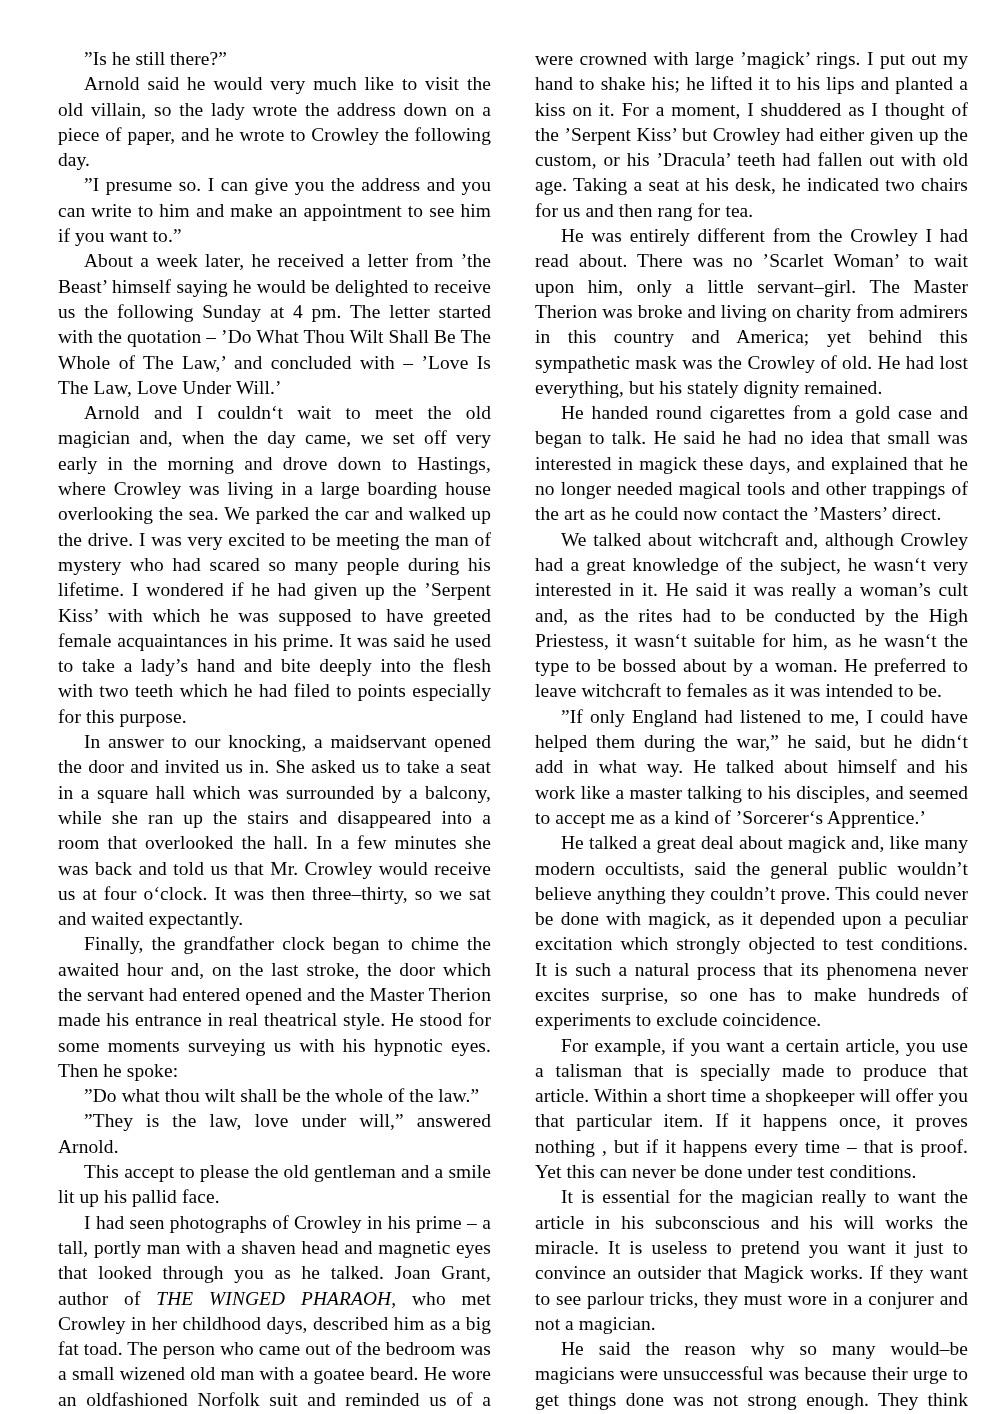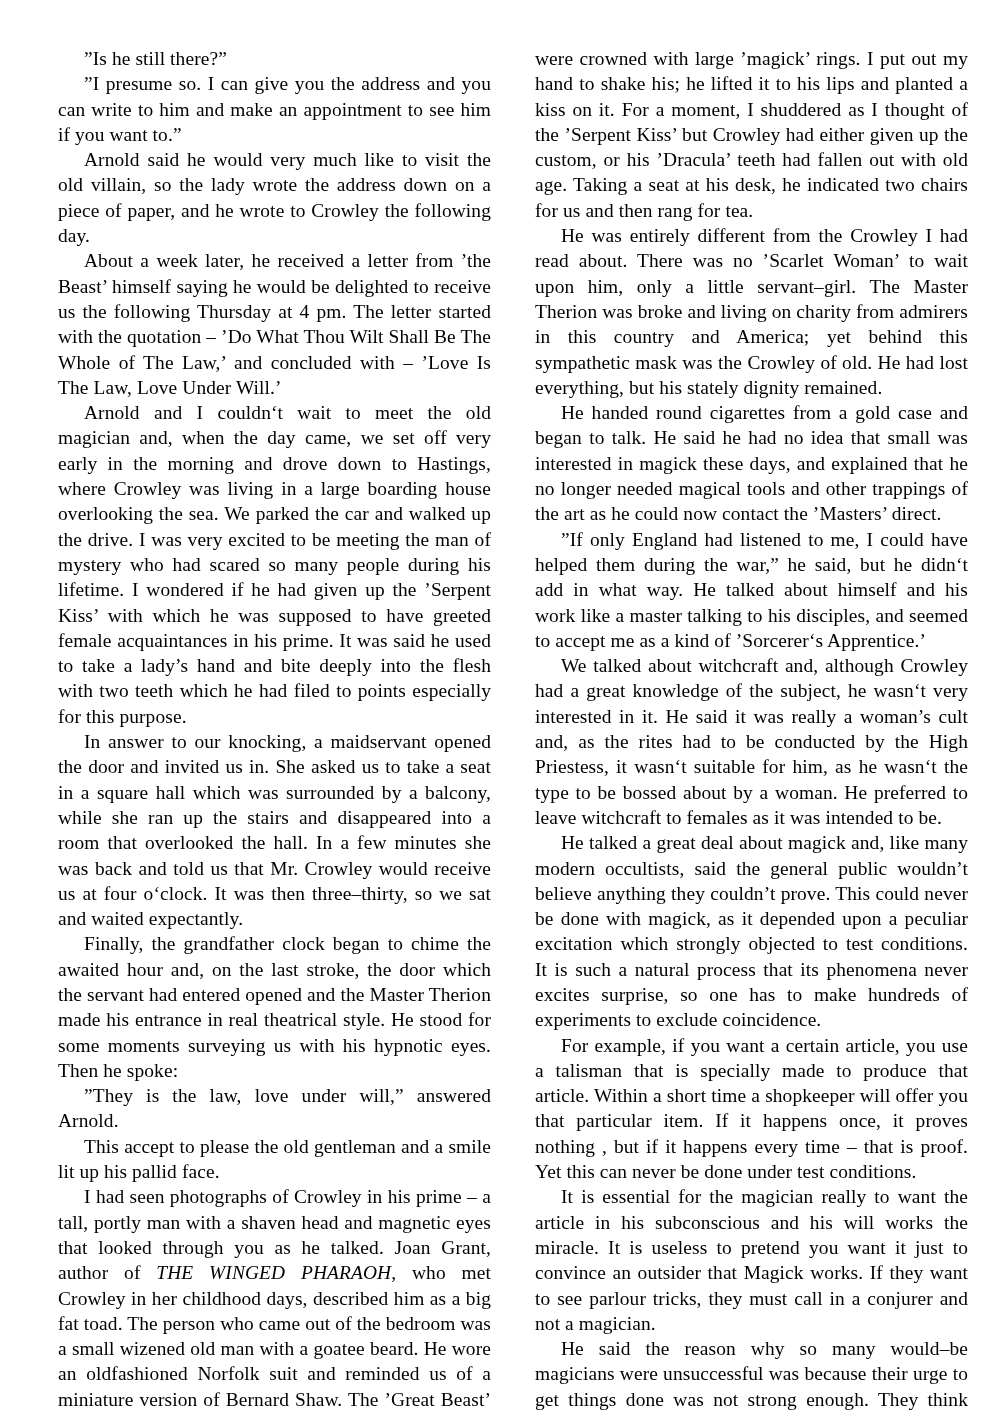--- a/index.html
+++ b/index.html
@@ -51,38 +51,39 @@
   }
 </style>
 </head>
 <body>
 
 <div class="page">
   <div class="columns">
 
     <div class="column">
       <p class="indent">”Is he still there?”</p>
+      <p class="indent">Arnold said he would very much like to visit the old villain, so the lady wrote the address down on a piece of paper, and he wrote to Crowley the following day.</p>
       <p class="indent">”I presume so. I can give you the address and you can write to him and make an appointment to see him if you want to.”</p>
-      <p class="indent">Arnold said he would very much like to visit the old villain, so the lady wrote the address down on a piece of paper, and he wrote to Crowley the following day.</p>
-      <p class="indent">About a week later, he received a letter from ’the Beast’ himself saying he would be delighted to receive us the following Thursday at 4 pm. The letter started with the quotation – ’Do What Thou Wilt Shall Be The Whole of The Law,’ and concluded with – ’Love Is The Law, Love Under Will.’</p>
+      <p class="indent">About a week later, he received a letter from ’the Beast’ himself saying he would be delighted to receive us the following Sunday at 4 pm. The letter started with the quotation – ’Do What Thou Wilt Shall Be The Whole of The Law,’ and concluded with – ’Love Is The Law, Love Under Will.’</p>
       <p class="indent">Arnold and I couldn‘t wait to meet the old magician and, when the day came, we set off very early in the morning and drove down to Hastings, where Crowley was living in a large boarding house overlooking the sea. We parked the car and walked up the drive. I was very excited to be meeting the man of mystery who had scared so many people during his lifetime. I wondered if he had given up the ’Serpent Kiss’ with which he was supposed to have greeted female acquaintances in his prime. It was said he used to take a lady’s hand and bite deeply into the flesh with two teeth which he had filed to points especially for this purpose.</p>
       <p class="indent">In answer to our knocking, a maidservant opened the door and invited us in. She asked us to take a seat in a square hall which was surrounded by a balcony, while she ran up the stairs and disappeared into a room that overlooked the hall. In a few minutes she was back and told us that Mr. Crowley would receive us at four o‘clock. It was then three–thirty, so we sat and waited expectantly.</p>
       <p class="indent">Finally, the grandfather clock began to chime the awaited hour and, on the last stroke, the door which the servant had entered opened and the Master Therion made his entrance in real theatrical style. He stood for some moments surveying us with his hypnotic eyes. Then he spoke:</p>
+      <p class="indent">”Do what thou wilt shall be the whole of the law.”</p>
       <p class="indent">”They is the law, love under will,” answered Arnold.</p>
       <p class="indent">This accept to please the old gentleman and a smile lit up his pallid face.</p>
       <p class="indent"><span>I had seen photographs of Crowley in his prime – a tall, portly man with a shaven head and magnetic eyes that looked through you as he talked. Joan Grant, author of </span><span class="it">THE WINGED PHARAOH,</span><span> who met Crowley in her childhood days, described him as a big fat toad. The person who came out of the bedroom was a small wizened old man with a goatee beard. He wore an oldfashioned Norfolk suit and reminded us of a miniature version of Bernard Shaw. The ’Great Beast’ looked more like a retired country parson than a Black Magician.</span></p>
 
     </div>
 
     <div class="column">
       <p class="noindent">were crowned with large ’magick’ rings. I put out my hand to shake his; he lifted it to his lips and planted a kiss on it. For a moment, I shuddered as I thought of the ’Serpent Kiss’ but Crowley had either given up the custom, or his ’Dracula’ teeth had fallen out with old age. Taking a seat at his desk, he indicated two chairs for us and then rang for tea.</p>
       <p class="indent">He was entirely different from the Crowley I had read about. There was no ’Scarlet Woman’ to wait upon him, only a little servant–girl. The Master Therion was broke and living on charity from admirers in this country and America; yet behind this sympathetic mask was the Crowley of old. He had lost everything, but his stately dignity remained.</p>
       <p class="indent">He handed round cigarettes from a gold case and began to talk. He said he had no idea that small was interested in magick these days, and explained that he no longer needed magical tools and other trappings of the art as he could now contact the ’Masters’ direct.</p>
+      <p class="indent">We talked about witchcraft and, although Crowley had a great knowledge of the subject, he wasn‘t very interested in it. He said it was really a woman’s cult and, as the rites had to be conducted by the High Priestess, it wasn‘t suitable for him, as he wasn‘t the type to be bossed about by a woman. He preferred to leave witchcraft to females as it was intended to be.</p>
       <p class="indent">”If only England had listened to me, I could have helped them during the war,” he said, but he didn‘t add in what way. He talked about himself and his work like a master talking to his disciples, and seemed to accept me as a kind of ’Sorcerer‘s Apprentice.’</p>
-      <p class="indent">We talked about witchcraft and, although Crowley had a great knowledge of the subject, he wasn‘t very interested in it. He said it was really a woman’s cult and, as the rites had to be conducted by the High Priestess, it wasn‘t suitable for him, as he wasn‘t the type to be bossed about by a woman. He preferred to leave witchcraft to females as it was intended to be.</p>
       <p class="indent">He talked a great deal about magick and, like many modern occultists, said the general public wouldn’t believe anything they couldn’t prove. This could never be done with magick, as it depended upon a peculiar excitation which strongly objected to test conditions. It is such a natural process that its phenomena never excites surprise, so one has to make hundreds of experiments to exclude coincidence.</p>
       <p class="indent">For example, if you want a certain article, you use a talisman that is specially made to produce that article. Within a short time a shopkeeper will offer you that particular item. If it happens once, it proves nothing , but if it happens every time – that is proof.  Yet this can never be done under test conditions.</p>
-      <p class="indent">It is essential for the magician really to want the article in his subconscious and his will works the miracle. It is useless to pretend you want it just to convince an outsider that Magick works. If they want to see parlour tricks, they must call in a conjurer and not a magician.</p>
+      <p class="indent">It is essential for the magician really to want the article in his subconscious and his will works the miracle. It is useless to pretend you want it just to convince an outsider that Magick works. If they want to see parlour tricks, they must wore in a conjurer and not a magician.</p>
       <p class="indent">He said the reason why so many would–be magicians were unsuccessful was because their urge to get things done was not strong enough. They think they want something, but know it won‘t affect them very much if they don’t get it. This attitude towards Magick is useless; one must be intent and continually work to achieve one’s</p>
     </div>
 
   </div>
 </div>
 
 </body></html>

